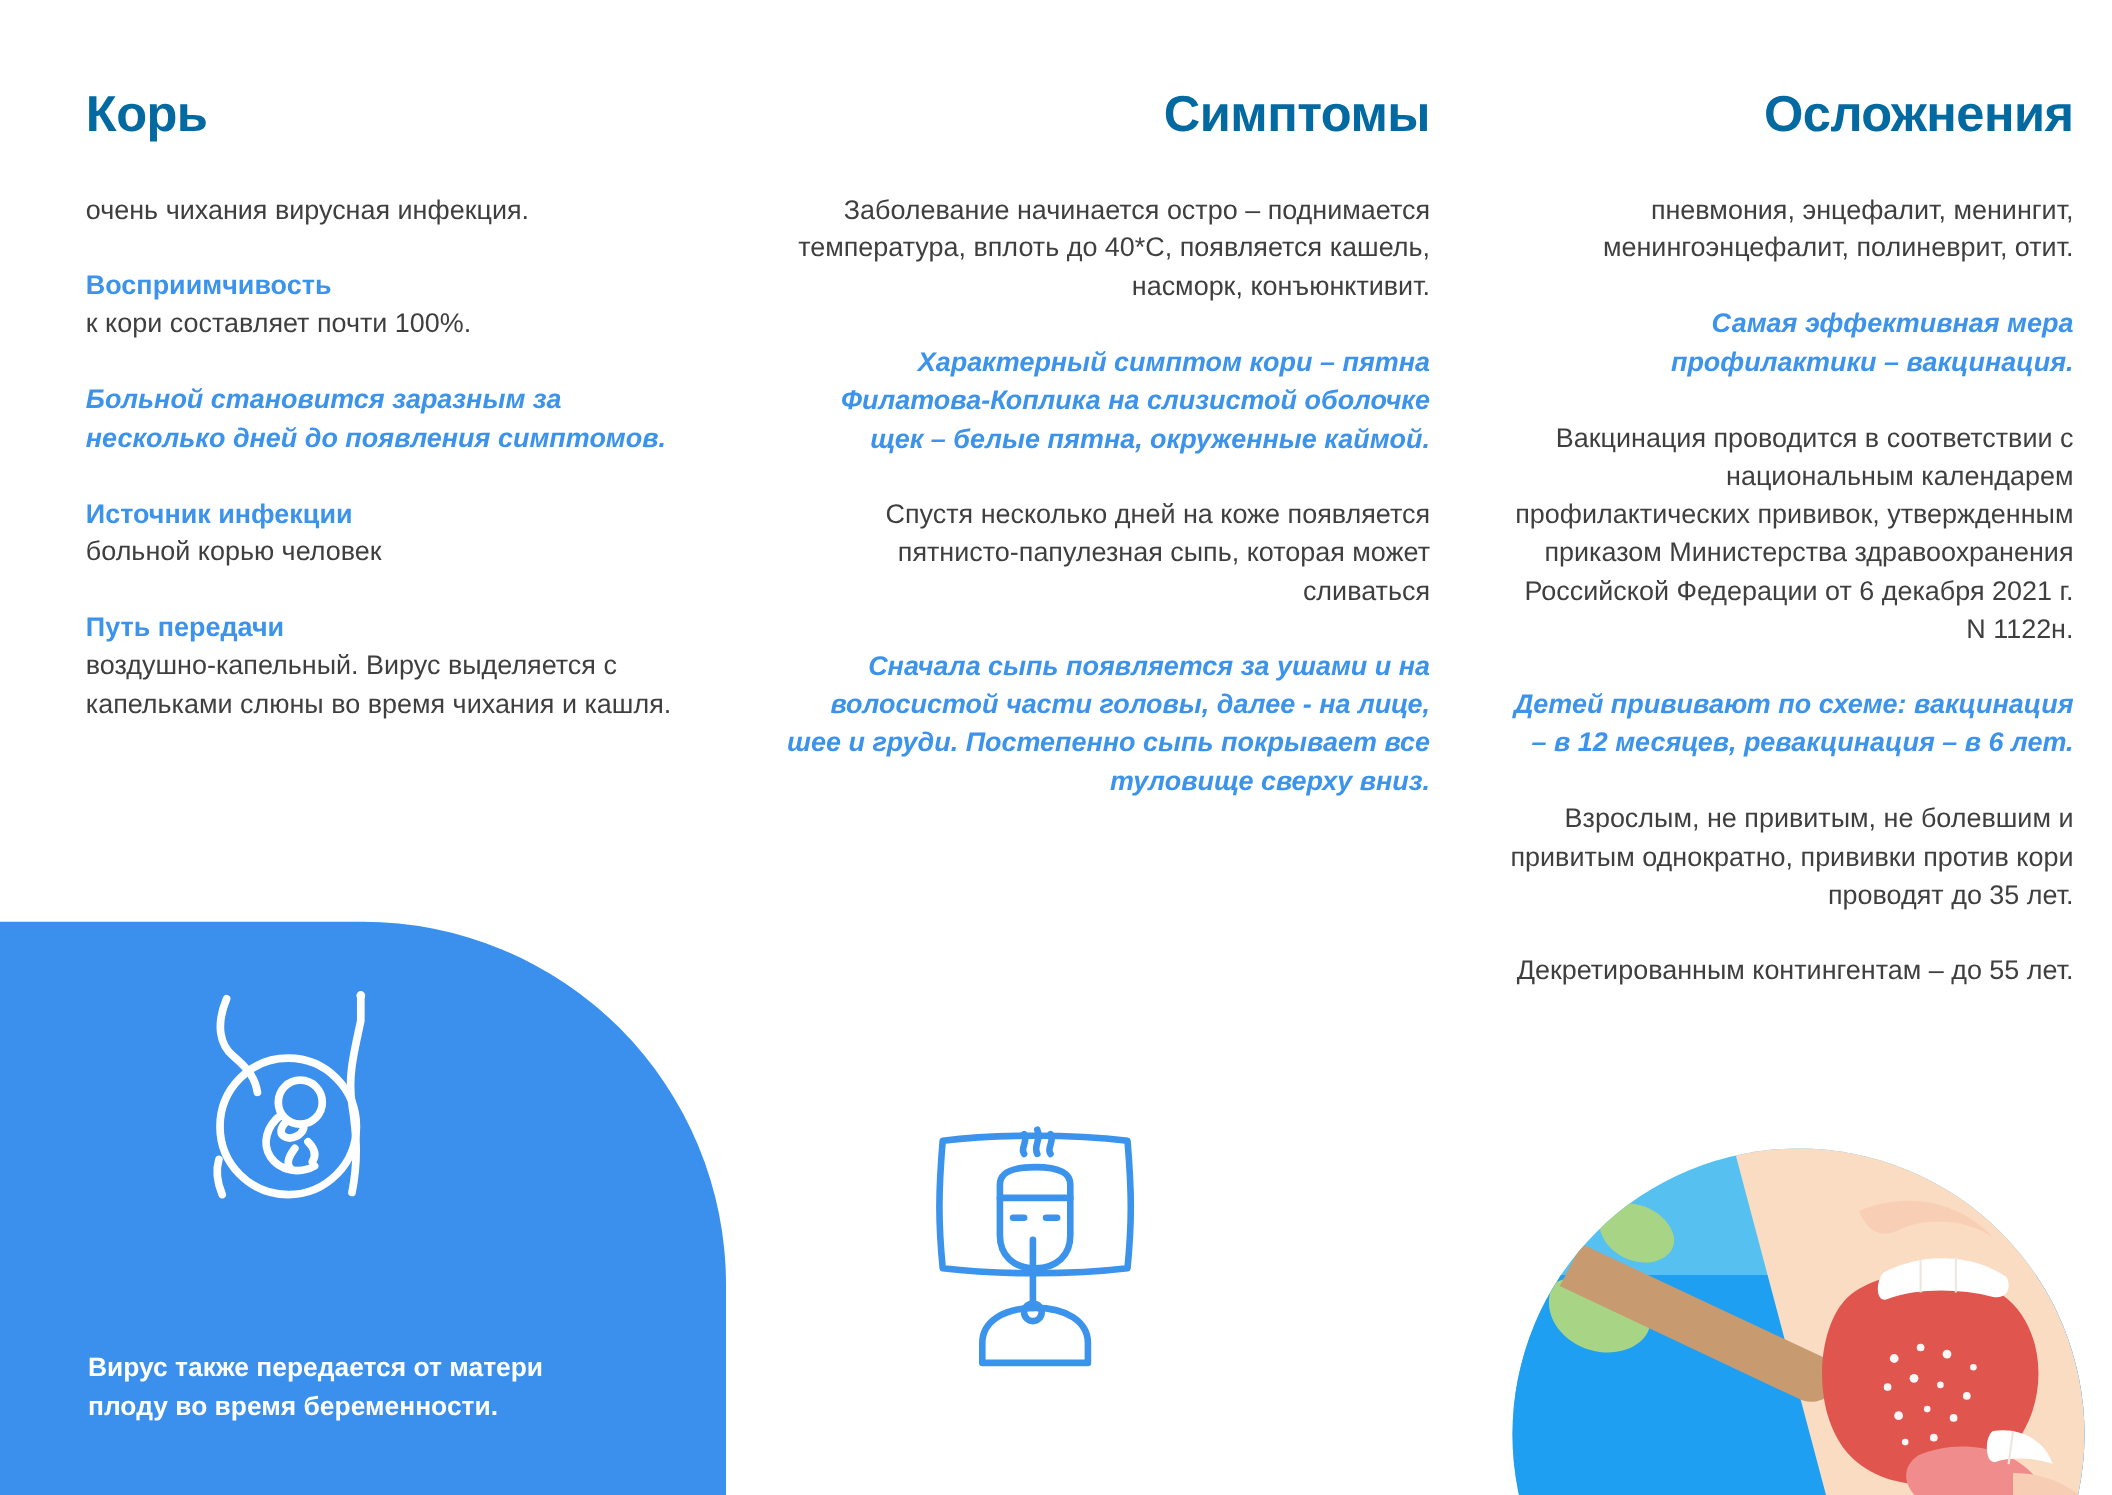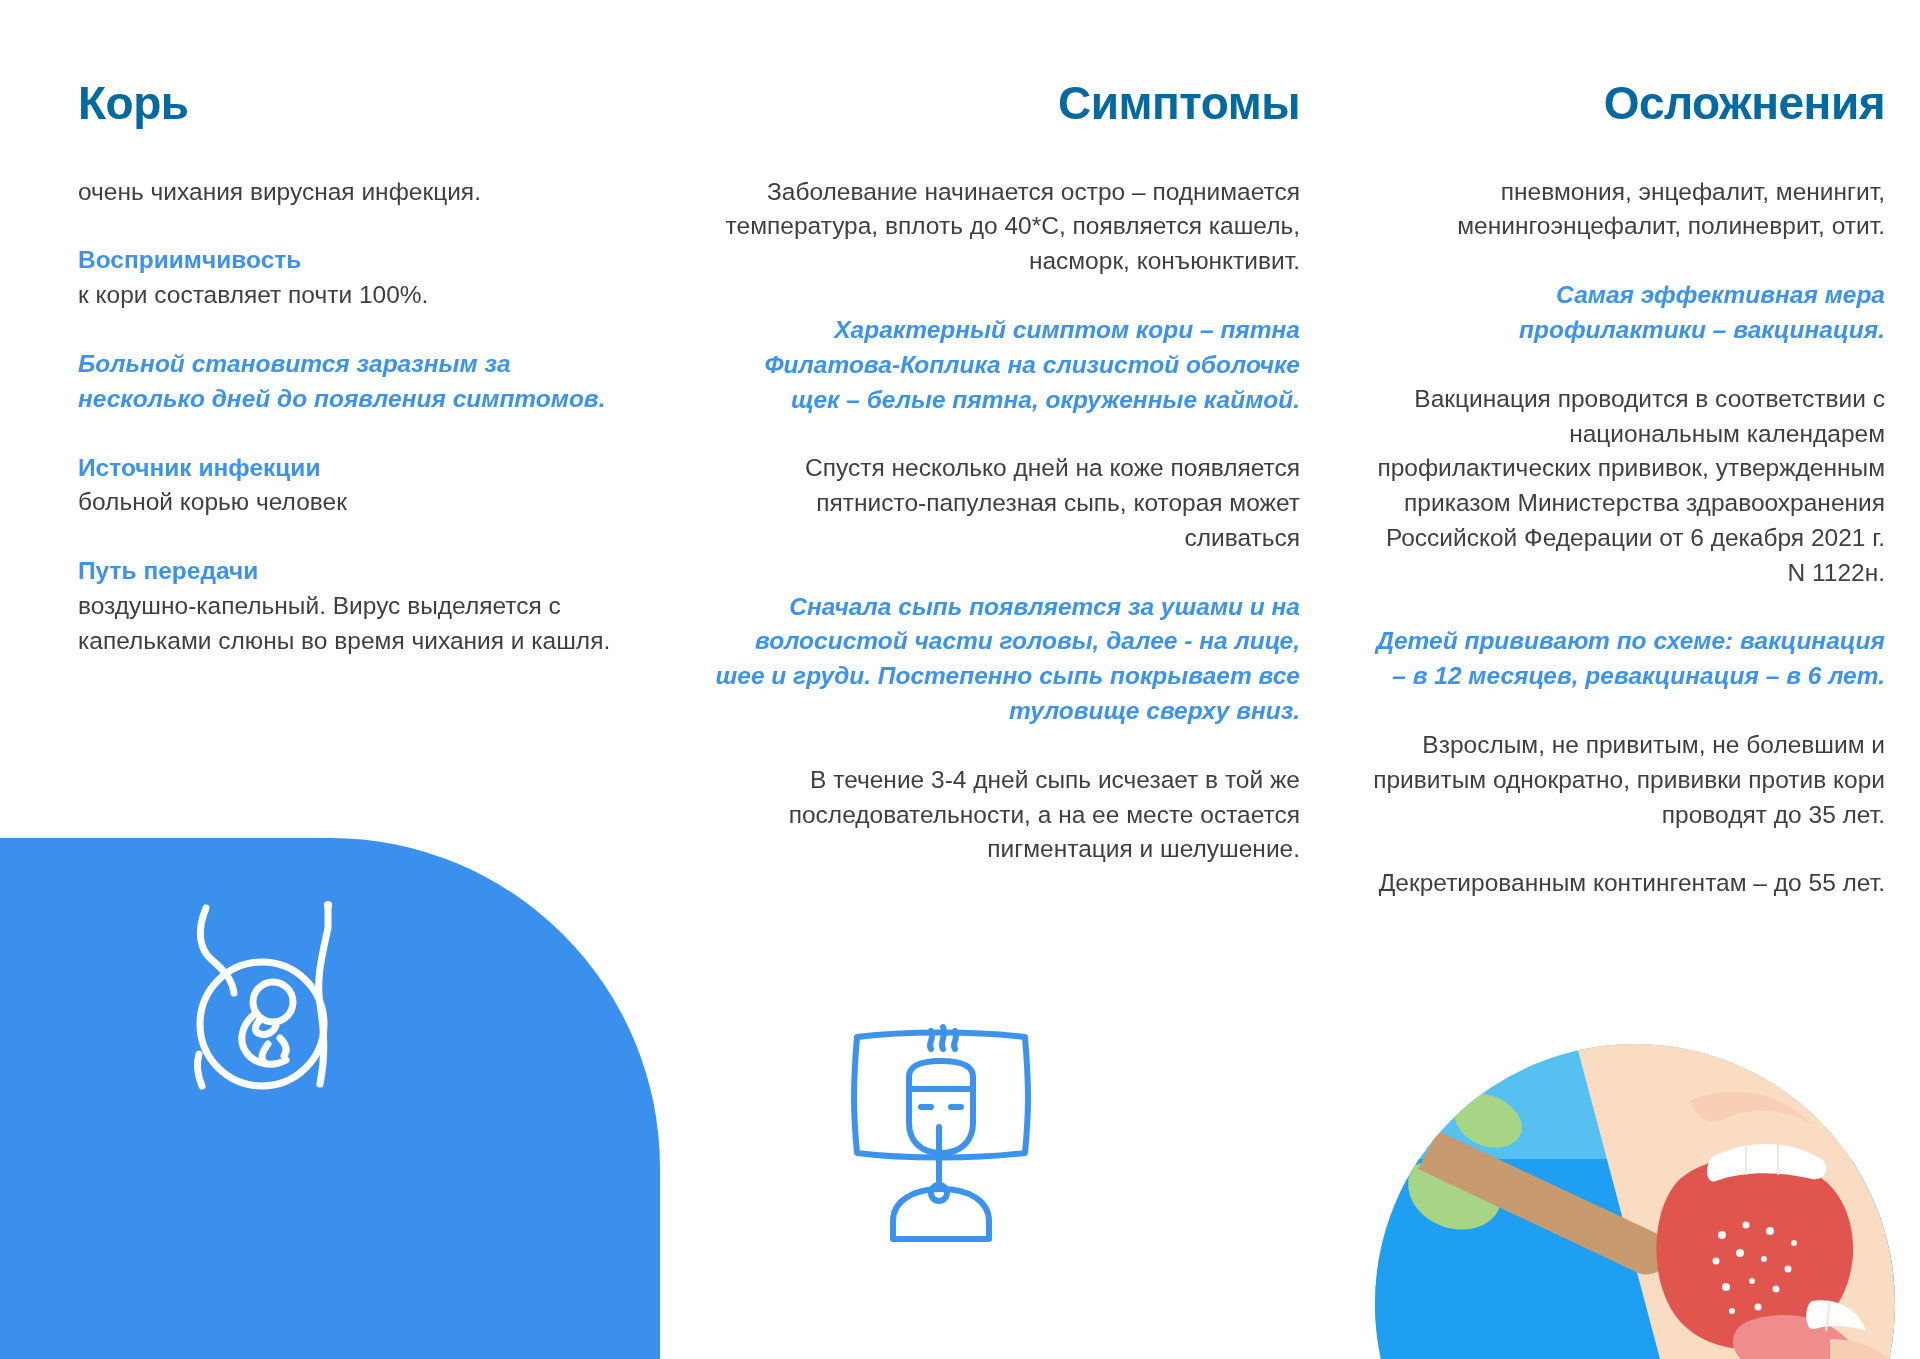--- a/index.html
+++ b/index.html
@@ -158,36 +158,36 @@
           <circle cx="123" cy="104" r="20"></circle>
 
           <path d="M105 116 C92 126 88 142 96 154 C104 166 122 170 136 162"></path>
 
           <path d="M110 122 C104 128 104 134 110 136 C116 138 124 134 126 128"></path>
 
           <path d="M118 146 C112 154 110 160 114 164"></path>
           <path d="M130 140 C136 146 138 152 134 158"></path>
         </svg>
       </div>
+      <div class="panel-caption">Вирус также передается от матери плоду во время беременности.</div>
     </div>
   </div>
 
   <div class="column col-2">
     <div class="col-inner">
       <h1 class="heading">Симптомы</h1>
 
       <p class="body-text">Заболевание начинается остро – поднимается температура, вплоть до 40*С, появляется кашель, насморк, конъюнктивит.</p>
 
       <p class="accent-text">Характерный симптом кори – пятна Филатова-Коплика на слизистой оболочке щек – белые пятна, окруженные каймой.</p>
 
       <p class="body-text">Спустя несколько дней на коже появляется пятнисто-папулезная сыпь, которая может сливаться</p>
 
       <p class="accent-text">Сначала сыпь появляется за ушами и на волосистой части головы, далее - на лице, шее и груди. Постепенно сыпь покрывает все туловище сверху вниз.</p>
 
-      <p class="body-text">В течение 3-4 дней сыпь исчезает в той же последовательности, а на ее месте остается пигментация и шелушение.</p>
     </div>
 
     <div class="sleep-icon">
       <svg width="215" height="230" viewBox="0 0 215 230" fill="none" stroke="#3b93ec" stroke-width="6" stroke-linecap="round" stroke-linejoin="round">
 
         <path d="M22 22 C18 70 18 96 22 138 C70 144 140 144 190 138 C194 96 194 70 190 22 C140 16 70 16 22 22 Z"></path>
 
         <path d="M96 34 C92 28 100 24 96 16"></path>
         <path d="M108 34 C104 26 112 22 108 12"></path>
         <path d="M120 34 C116 28 124 24 120 16"></path>

